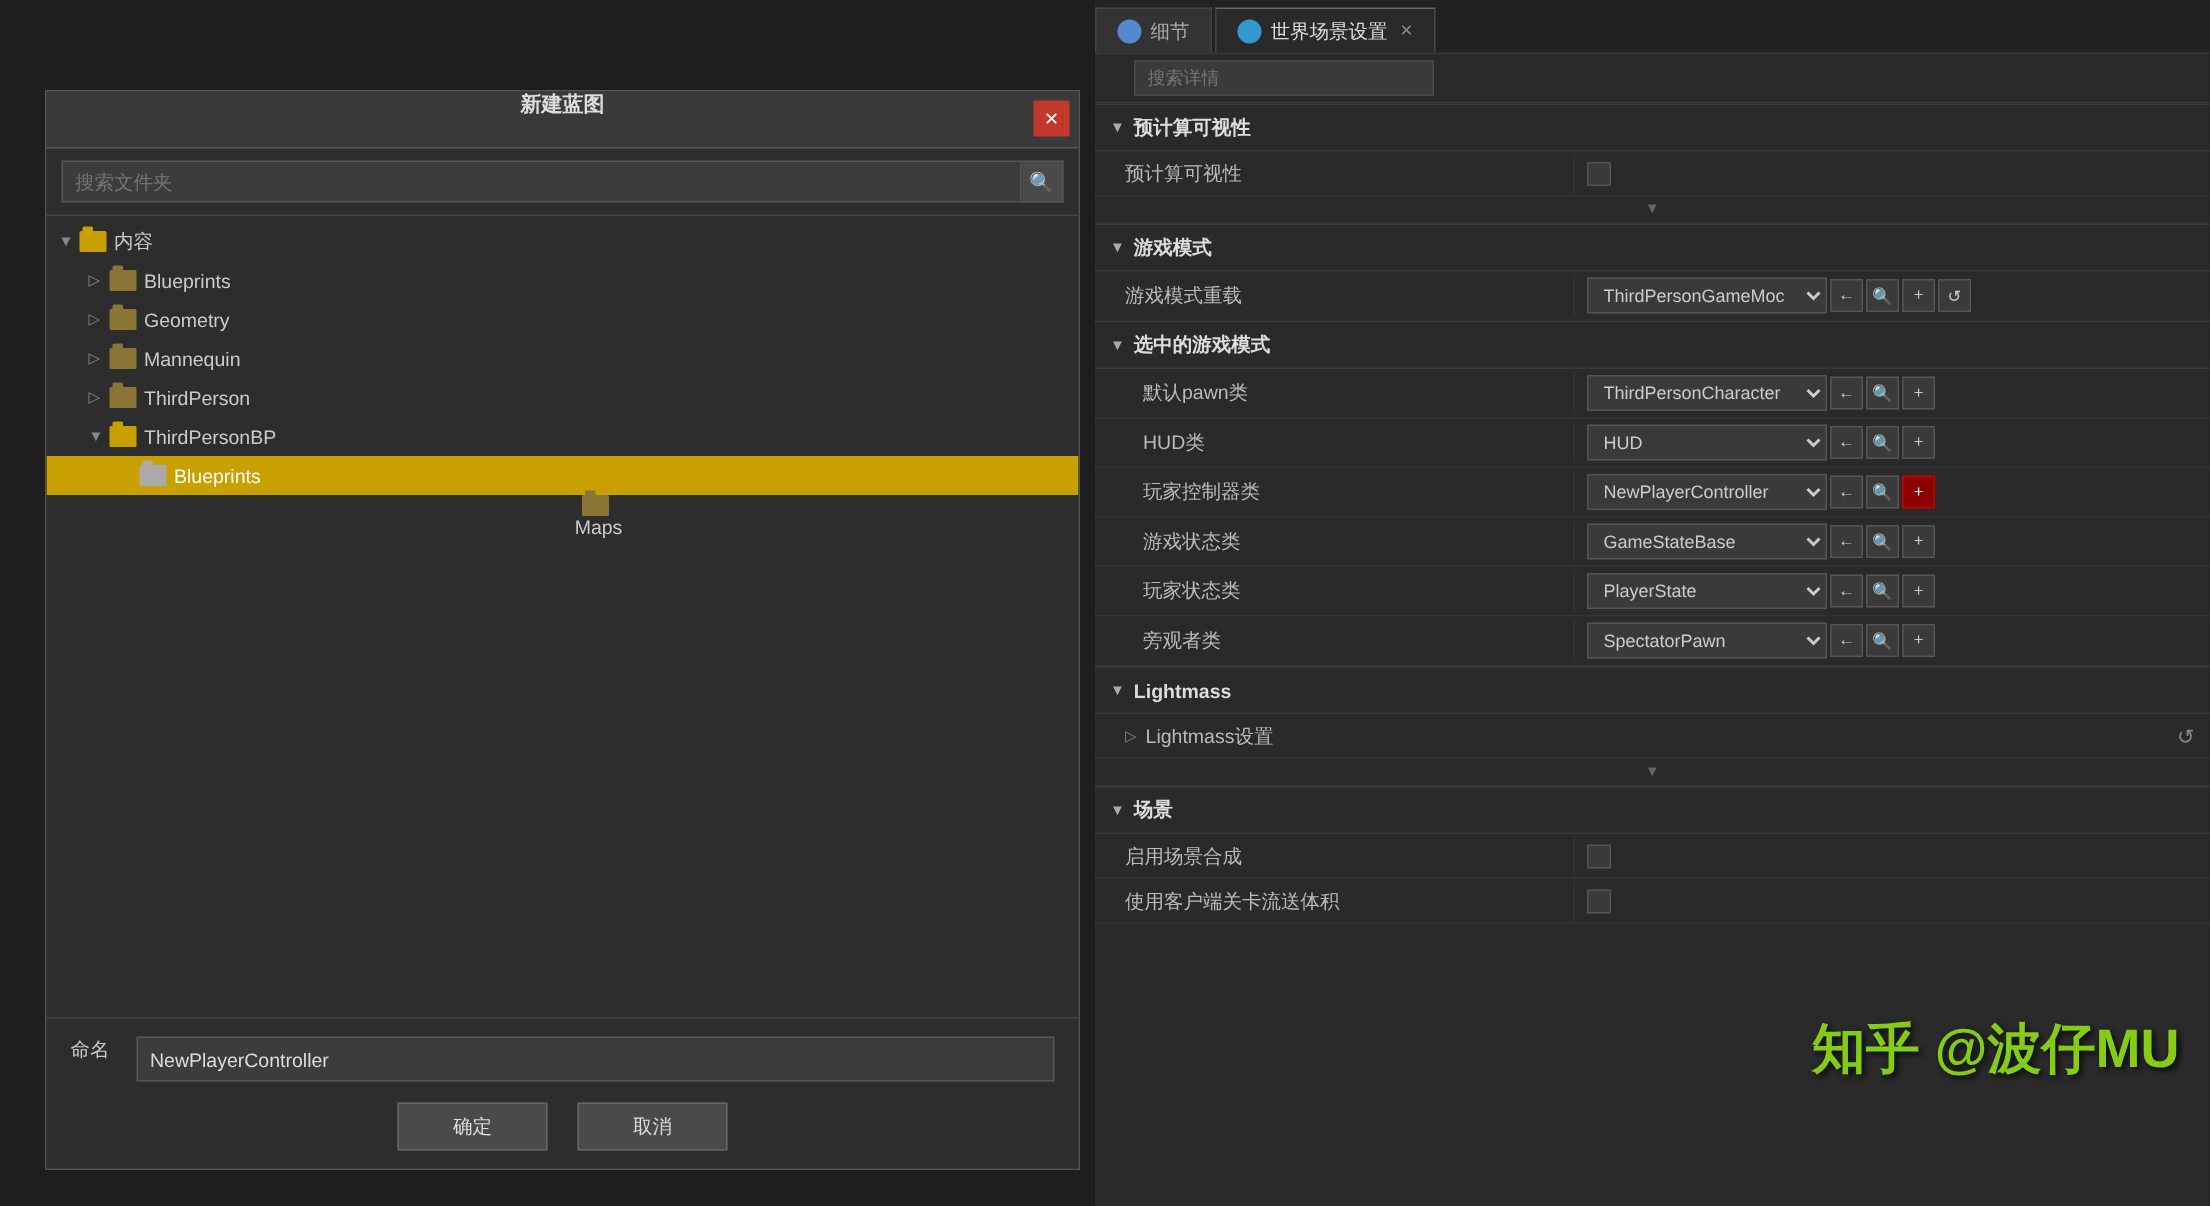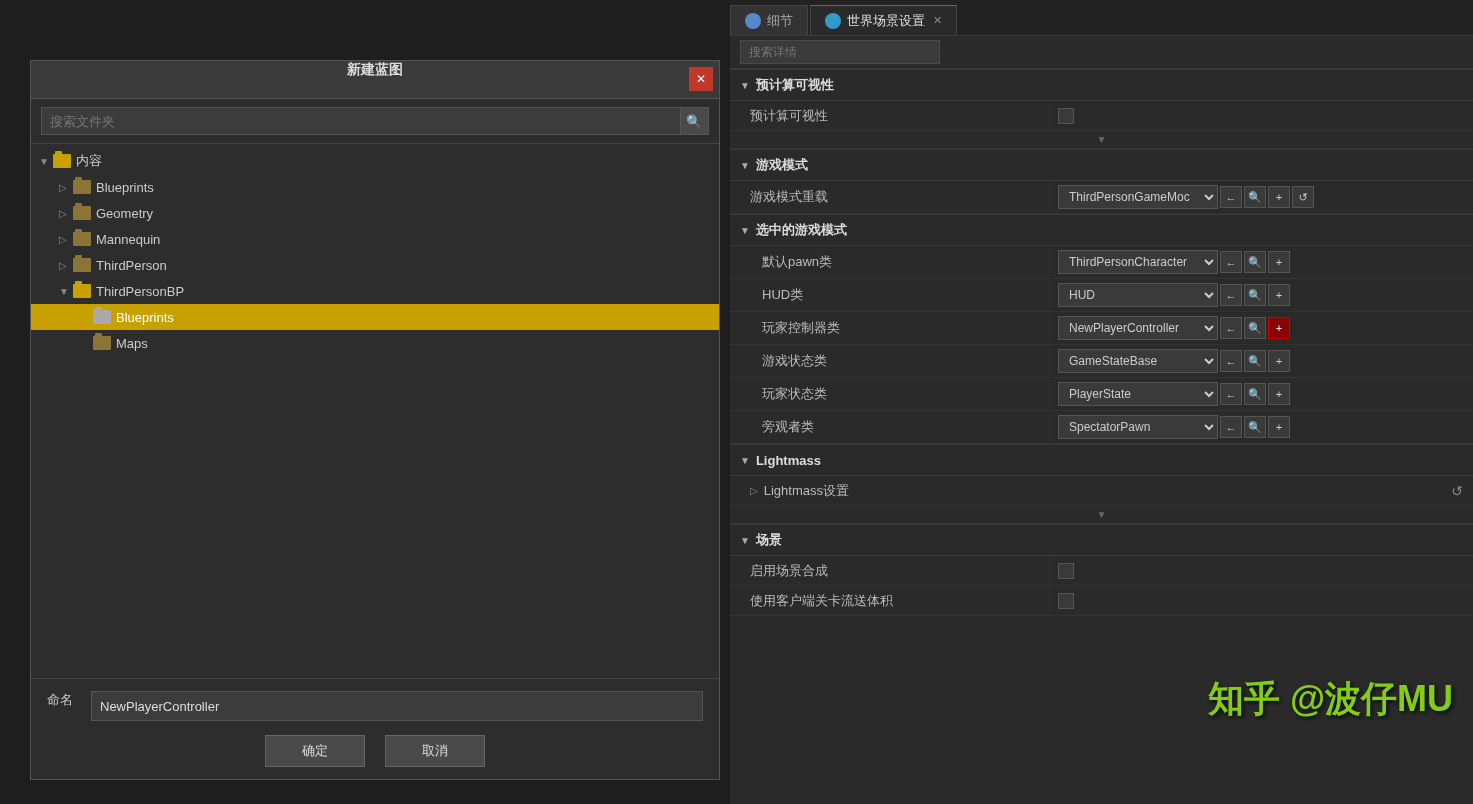--- a/index.html
+++ b/index.html
@@ -323,20 +323,21 @@
 
     .search-detail-input {
       background: #3a3a3a;
       border: 1px solid #4a4a4a;
       color: #f97316;
       padding: 3px 8px;
       font-size: 12px;
       width: 200px;
       height: 24px;
       outline: none;
+      margin-left: 16px;
     }
 
     .properties-panel {
       flex: 1;
       overflow-y: auto;
       background: #2a2a2a;
     }
 
     .section-header {
       display: flex;
@@ -542,21 +543,21 @@
         <div class="folder-icon folder-icon-open"></div>
         <span class="tree-label">ThirdPersonBP</span>
       </div>
 
       <div class="tree-item selected" style="padding-left: 48px;">
         <span class="tree-arrow"></span>
         <div class="folder-icon folder-icon-white"></div>
         <span class="tree-label">Blueprints</span>
       </div>
 
-      <div class="tree-item" style="padding-left: 48px;">
+      <div class="tree-item" style="padding-left: 48px; flex-direction: column;">
         <span class="tree-arrow"></span>
         <div class="folder-icon"></div>
         <span class="tree-label">Maps</span>
       </div>
     </div>
 
     <div class="dialog-footer">
       <div class="name-row">
         <span class="name-label">命名</span>
         <input class="name-input" type="text" value="NewPlayerController" style="">

